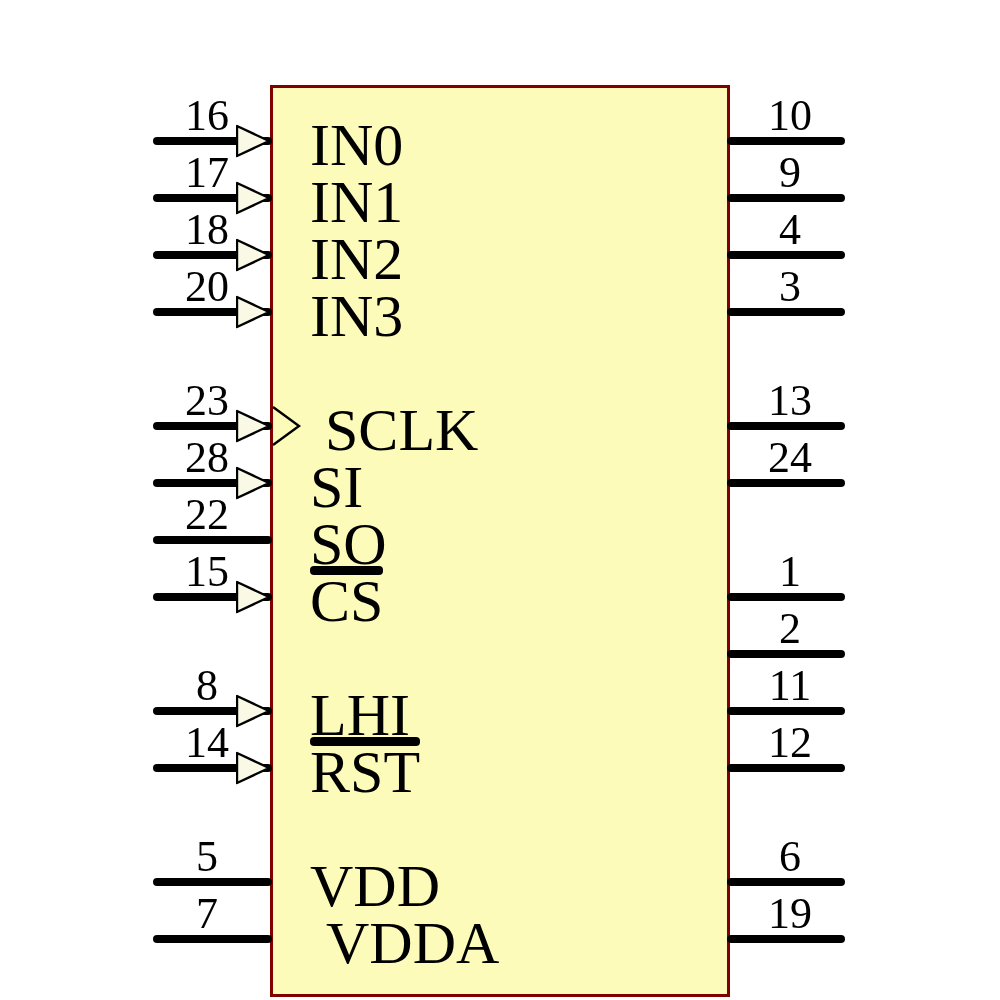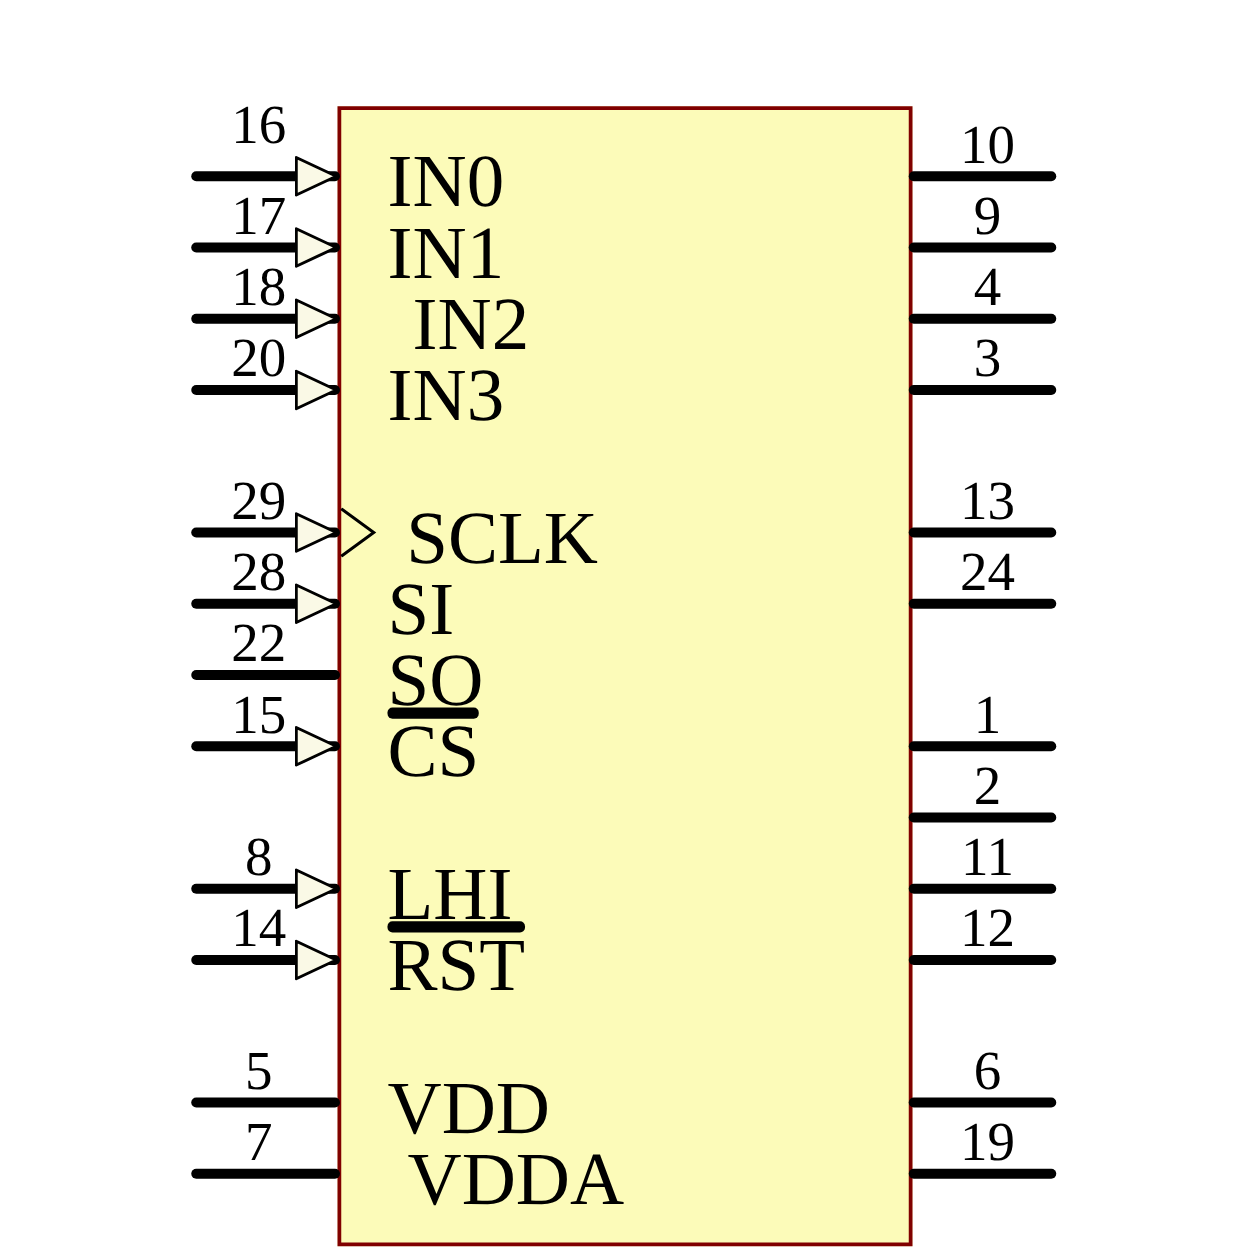--- a/index.html
+++ b/index.html
@@ -71,53 +71,53 @@
   }
 </style>
 </head>
 <body>
 
 <div class="canvas" style="--bg: #ffffff; --fill: #fcfbb9; --border: #800000; --pin: #000000;">
   <div class="chip-body"></div>
   <div id="pins-layer">
       <div class="pin-group left">
         <div class="pin-line" style="top: 137px; left: 153px; width: 119px;"></div>
-        <div class="pin-number" style="top: 78px; left: 157px;">16</div>
+        <div class="pin-number" style="top: 94px; left: 157px;">16</div>
         <svg class="arrow-svg" width="36" height="36" viewBox="0 0 36 36" style="left: 236px; top: 123px;">
           <polygon points="1,3 33,18 1,33" fill="#faf9e6" stroke="#000000" stroke-width="2.4" stroke-linejoin="round"></polygon>
         </svg>
         <div class="pin-label" style="top: 115px; left: 310px; font-family: Liberation Serif, serif;">IN0</div>
       </div>
       <div class="pin-group left">
         <div class="pin-line" style="top: 194px; left: 153px; width: 119px;"></div>
         <div class="pin-number" style="top: 151px; left: 157px;">17</div>
         <svg class="arrow-svg" width="36" height="36" viewBox="0 0 36 36" style="left: 236px; top: 180px;">
           <polygon points="1,3 33,18 1,33" fill="#faf9e6" stroke="#000000" stroke-width="2.4" stroke-linejoin="round"></polygon>
         </svg>
         <div class="pin-label" style="top: 172px; left: 310px;">IN1</div>
       </div>
       <div class="pin-group left">
         <div class="pin-line" style="top: 251px; left: 153px; width: 119px;"></div>
         <div class="pin-number" style="top: 208px; left: 157px;">18</div>
         <svg class="arrow-svg" width="36" height="36" viewBox="0 0 36 36" style="left: 236px; top: 237px;">
           <polygon points="1,3 33,18 1,33" fill="#faf9e6" stroke="#000000" stroke-width="2.4" stroke-linejoin="round"></polygon>
         </svg>
-        <div class="pin-label" style="top: 229px; left: 310px; margin-left: 20px;">IN2</div>
+        <div class="pin-label" style="top: 229px; left: 310px;">IN2</div>
       </div>
       <div class="pin-group left">
         <div class="pin-line" style="top: 308px; left: 153px; width: 119px;"></div>
         <div class="pin-number" style="top: 265px; left: 157px; text-align: center;">20</div>
         <svg class="arrow-svg" width="36" height="36" viewBox="0 0 36 36" style="left: 236px; top: 294px;">
           <polygon points="1,3 33,18 1,33" fill="#faf9e6" stroke="#000000" stroke-width="2.4" stroke-linejoin="round"></polygon>
         </svg>
         <div class="pin-label" style="top: 286px; left: 310px;">IN3</div>
       </div>
       <div class="pin-group left">
         <div class="pin-line" style="top: 422px; left: 153px; width: 119px;"></div>
-        <div class="pin-number" style="top: 379px; left: 157px;">29</div>
+        <div class="pin-number" style="top: 379px; left: 157px;">23</div>
         <svg class="arrow-svg" width="36" height="36" viewBox="0 0 36 36" style="left: 236px; top: 408px;">
           <polygon points="1,3 33,18 1,33" fill="#faf9e6" stroke="#000000" stroke-width="2.4" stroke-linejoin="round"></polygon>
         </svg>
         <svg class="clock-svg" width="30" height="40" viewBox="0 0 30 40" style="left: 272px; top: 406px;">
           <polyline points="1,1 27,20 1,39" fill="none" stroke="#000000" stroke-width="2.4" stroke-linejoin="miter"></polyline>
         </svg>
         <div class="pin-label" style="top: 400px; left: 325px;">SCLK</div>
       </div>
       <div class="pin-group left">
         <div class="pin-line" style="top: 479px; left: 153px; width: 119px;"></div>

